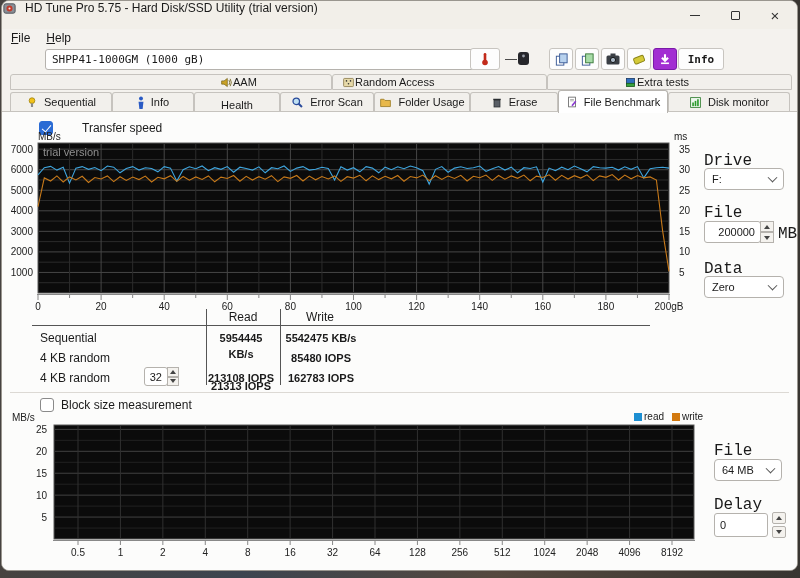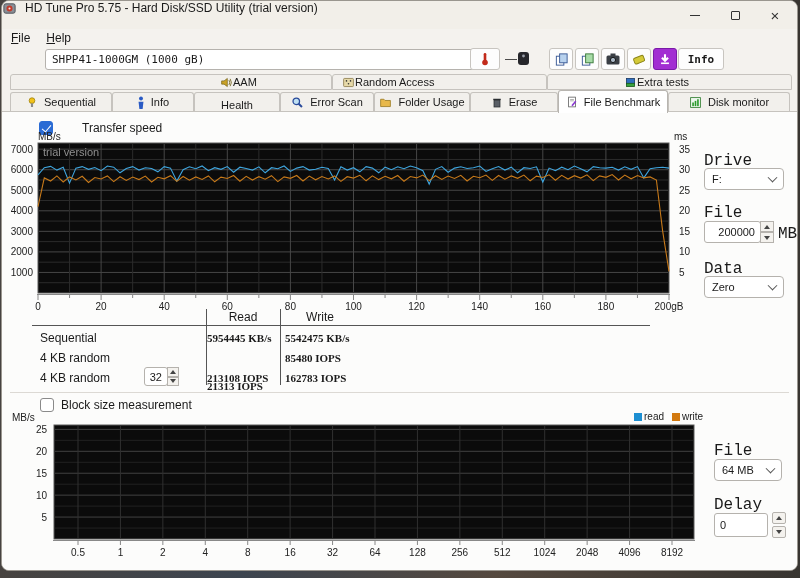--- a/index.html
+++ b/index.html
@@ -83,22 +83,22 @@
   .spin-arrows{ position:absolute; width:14px; height:22px; display:flex; flex-direction:column; }
   .spin-arrows .ab{ flex:1; background:#f4f2ee; border:1px solid #b5b2ad;
     display:flex; align-items:center; justify-content:center; }
   .tri-up{ width:0; height:0; border-left:3px solid transparent; border-right:3px solid transparent; border-bottom:4px solid #444; }
   .tri-down{ width:0; height:0; border-left:3px solid transparent; border-right:3px solid transparent; border-top:4px solid #444; }
   
   .rt-vline{ position:absolute; width:1px; background:#555; top:197px; height:76px; }
   .rt-hline{ position:absolute; height:1px; background:#555; top:213px; left:30px; width:618px; }
   .rt-header{ position:absolute; top:198px; font-size:12px; text-align:center; width:72px; }
   .rt-label{ position:absolute; left:38px; font-size:12px; height:16px; line-height:16px; }
-  .rt-val{ position:absolute; font-family:Liberation Serif, serif; font-weight:bold;
-    font-size:11px; height:16px; line-height:16px; text-align:left; }
+  .rt-val{ position:absolute; font-family:Liberation Sans, sans-serif; font-weight:bold;
+    font-size:11px; height:16px; line-height:16px; text-align:center; }
   .sep{ position:absolute; top:280px; left:8px; right:8px; height:1px; background:#dcd9d4; }
   
   .legend{ position:absolute; left:632px; top:299px; display:flex; gap:8px;
     align-items:center; font-size:10px; }
   .legend .sw{ width:8px; height:8px; display:inline-block; margin-right:2px; }
   .leg-item{ display:flex; align-items:center; }
 </style>
 </head>
 <body>
 

